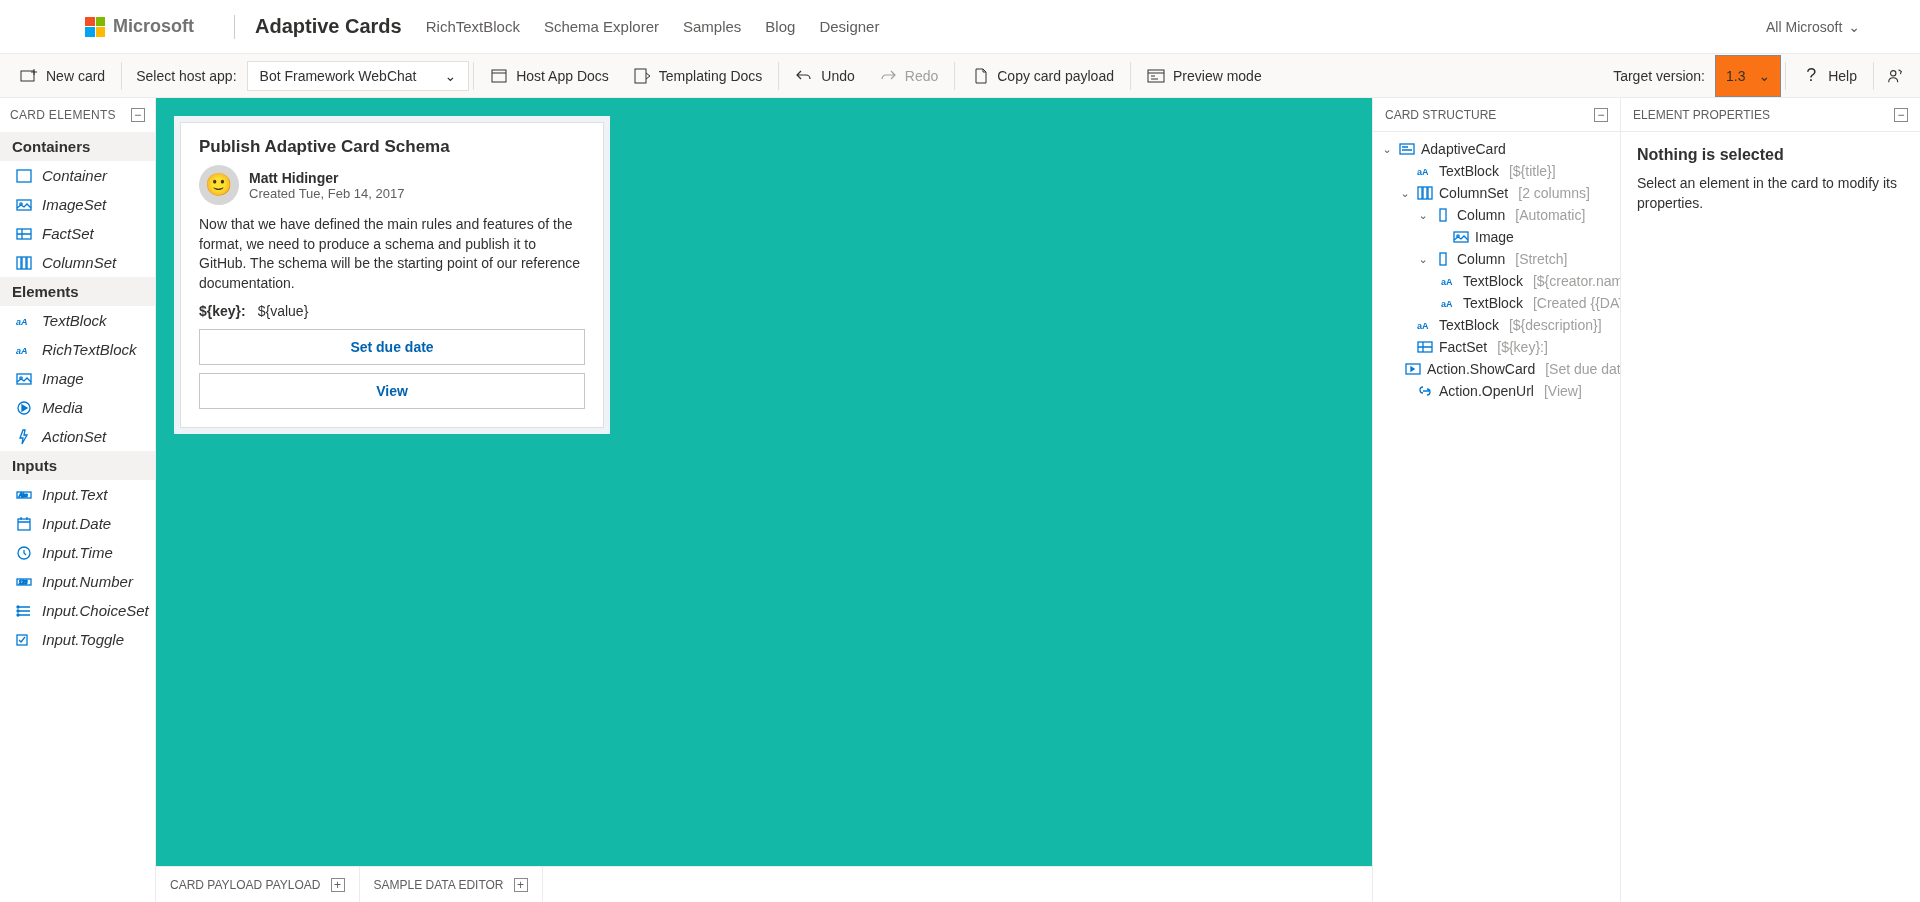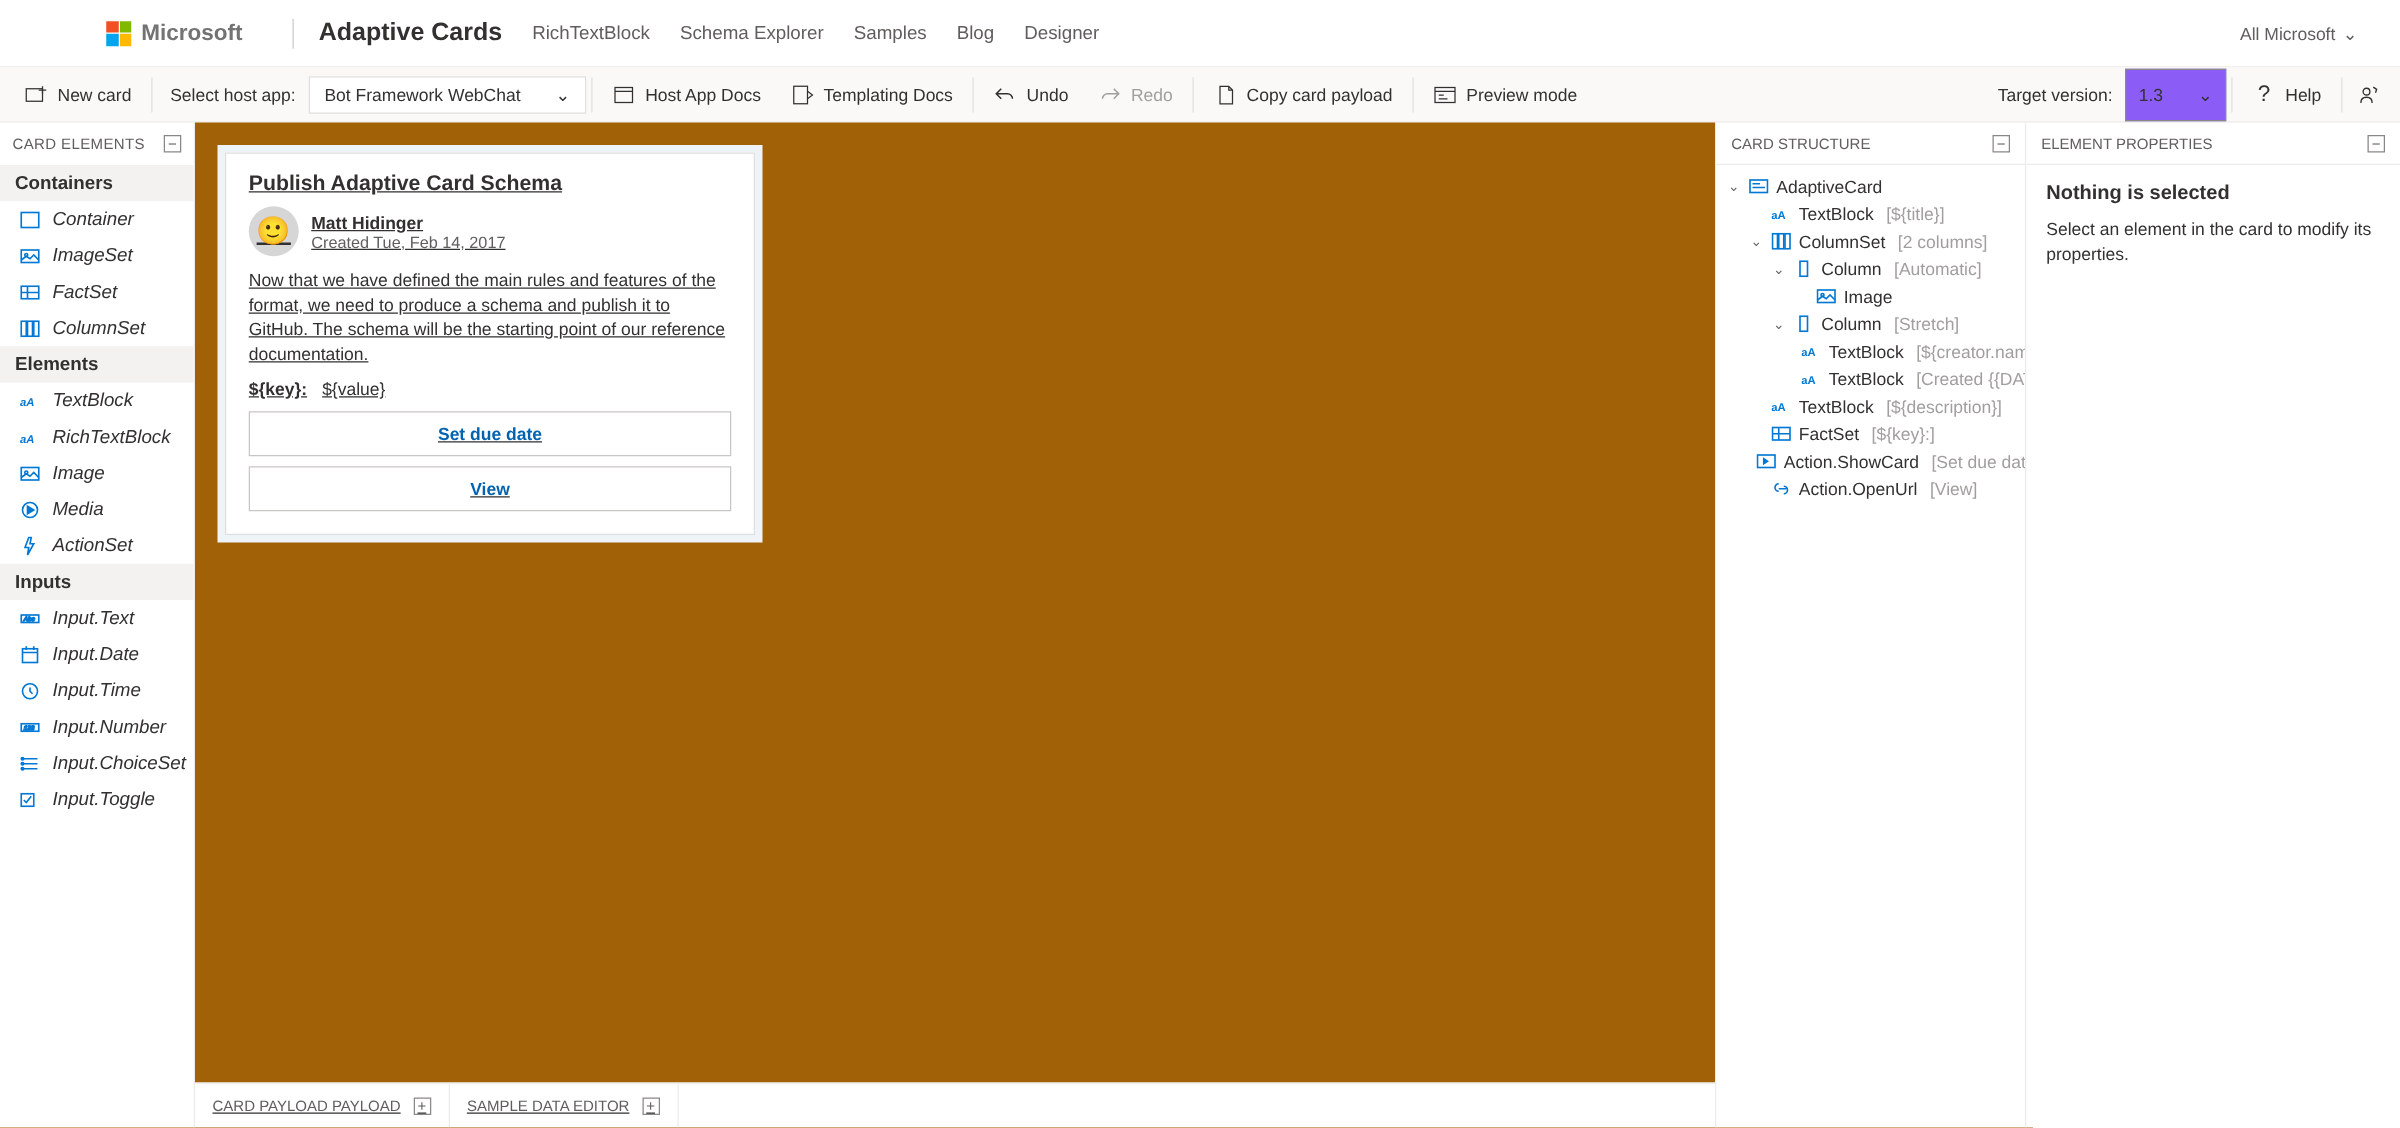--- a/index.html
+++ b/index.html
@@ -1,43 +1,43 @@
 <!DOCTYPE html>
 <html><head>
 <meta charset="utf-8">
 <style>
 * { box-sizing: border-box; margin: 0; padding: 0; }
 body { font-family: "Segoe UI", -apple-system, sans-serif; font-size: 14px; color: #323130; background: #fff; overflow: hidden; width: 1920px; height: 902px; }
-.topnav { height: 54px; display: flex; align-items: center; padding: 0 34px 0 85px; border-bottom: 1px solid #edebe9; }
+.topnav { height: 54px; display: flex; align-items: center; padding: 0 60px 0 85px; border-bottom: 1px solid #edebe9; }
 .ms-logo { display: flex; align-items: center; gap: 8px; margin-right: 20px; }
 .ms-squares { width: 20px; height: 20px; display: grid; grid-template-columns: 1fr 1fr; grid-template-rows: 1fr 1fr; gap: 1px; }
 .ms-squares div:nth-child(1){background:#f25022}.ms-squares div:nth-child(2){background:#7fba00}.ms-squares div:nth-child(3){background:#00a4ef}.ms-squares div:nth-child(4){background:#ffb900}
 .ms-text { font-size: 18px; color: #737373; font-weight: 600; }
 .vsep { width: 1px; height: 24px; background: #ccc; margin: 0 20px; }
 .brand { font-size: 20px; font-weight: 700; margin-right: 24px; }
 .navlinks { display: flex; gap: 24px; }
 .navlinks a { color: #605e5c; text-decoration: none; font-size: 15px; }
 .spacer { flex: 1; }
 .allms { display: flex; align-items: center; gap: 6px; color: #605e5c; font-size: 14px; cursor: pointer; }
 .toolbar { height: 44px; background: #faf9f8; border-bottom: 1px solid #edebe9; display: flex; align-items: center; padding: 0 8px; justify-content: flex-end; }
 .tbtn { display: flex; align-items: center; gap: 8px; padding: 0 12px; height: 100%; cursor: pointer; color: #323130; }
 .tbtn.disabled { color: #a19f9d; cursor: default; }
 .tsep { width: 1px; height: 28px; background: #e1dfdd; margin: 0 4px; }
 .hostlabel { padding: 0 10px; color: #323130; }
 .hostselect { background: #fff; border: 1px solid #e1dfdd; padding: 4px 12px; display: flex; align-items: center; gap: 28px; cursor: pointer; height: 30px; }
 .tvlabel { padding: 0 10px; }
-.tvselect { border: 1px solid #8a8886; background: #8b5cf6; padding: 20px 10px; display: flex; align-items: center; gap: 28px; cursor: pointer; height: 28px; }
+.tvselect { border: 1px solid #8a8886; background: #f97316; padding: 20px 10px; display: flex; align-items: center; gap: 13px; cursor: pointer; height: 28px; }
 .ico { width: 18px; height: 18px; display: inline-flex; align-items: center; justify-content: center; }
 .main { display: flex; height: 804px; }
 .leftpanel { width: 156px; border-right: 1px solid #edebe9; overflow-y: auto; }
 .panelhead { height: 34px; display: flex; align-items: center; justify-content: space-between; padding: 0 10px; font-size: 12px; color: #605e5c; letter-spacing: .3px; }
 .pgroup { background: #f3f2f1; padding: 6px 12px; font-weight: 600; font-size: 15px; }
 .pitem { display: flex; align-items: center; gap: 10px; padding: 6px 16px; cursor: pointer; font-size: 15px; font-style: italic; }
 .pitem .pi { width: 16px; height: 16px; display: inline-flex; align-items: center; justify-content: center; color: #0078d4; }
-.center { flex: 1; background: #a16207; position: relative; overflow: auto; display:flex; flex-direction:column;text-decoration:underline; }
+.center { flex: 1; background: #14b8a6; position: relative; overflow: auto; display:flex; flex-direction:column; }
 .cardwrap { padding: 24px; flex:1; overflow:auto;}
 .card { width: 424px; background: #fff; border: 1px solid #e1dfdd; padding: 14px 18px 18px; box-shadow: 0 0 0 6px #eef3f8; }
 .card h2 { font-size: 17px; font-weight: 700; margin-bottom: 8px; }
 .crow { display: flex; gap: 10px; align-items: center; margin-bottom: 10px; }
 .avatar { width: 40px; height: 40px; border-radius: 50%; background: #d6d6d6; display:flex; align-items:center; justify-content:center; font-size:22px; color:#888;}
 .cname { font-weight: 700; font-size: 14px; }
 .cdate { font-size: 13px; color: #605e5c; }
 .cdesc { font-size: 14px; line-height: 1.4; margin-bottom: 10px; color:#323130;}
 .cfact { font-size: 14px; margin-bottom: 10px; }
 .cfact b { margin-right: 12px; }

